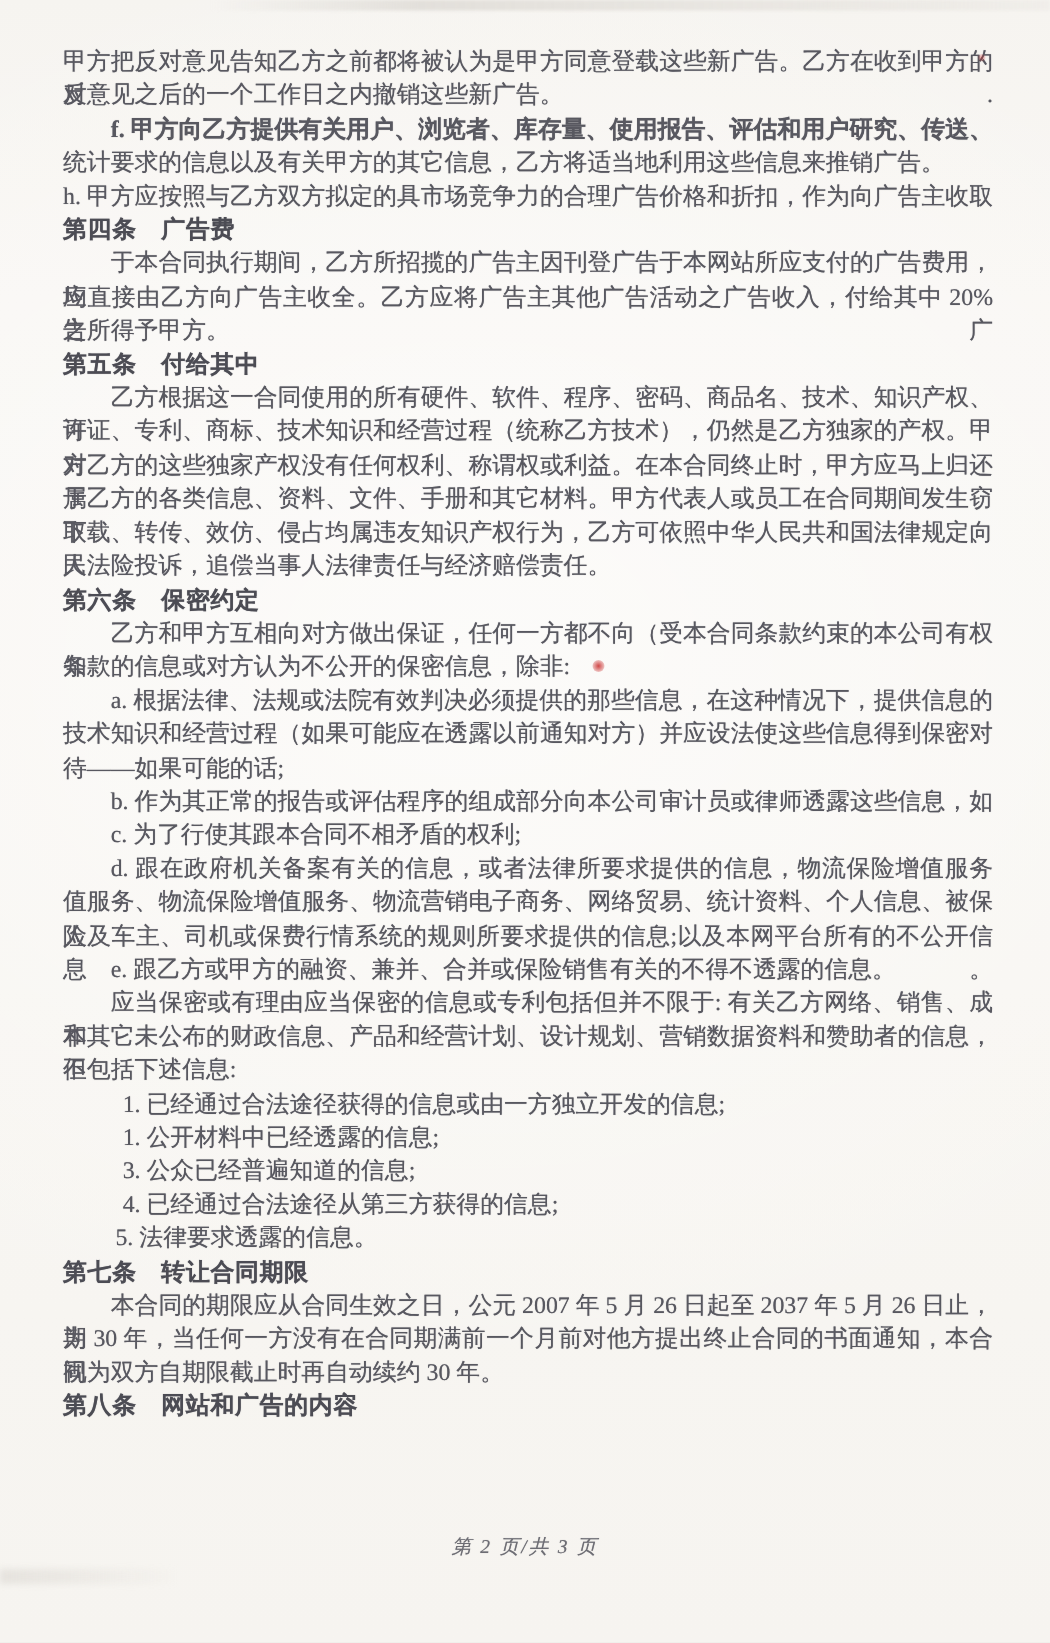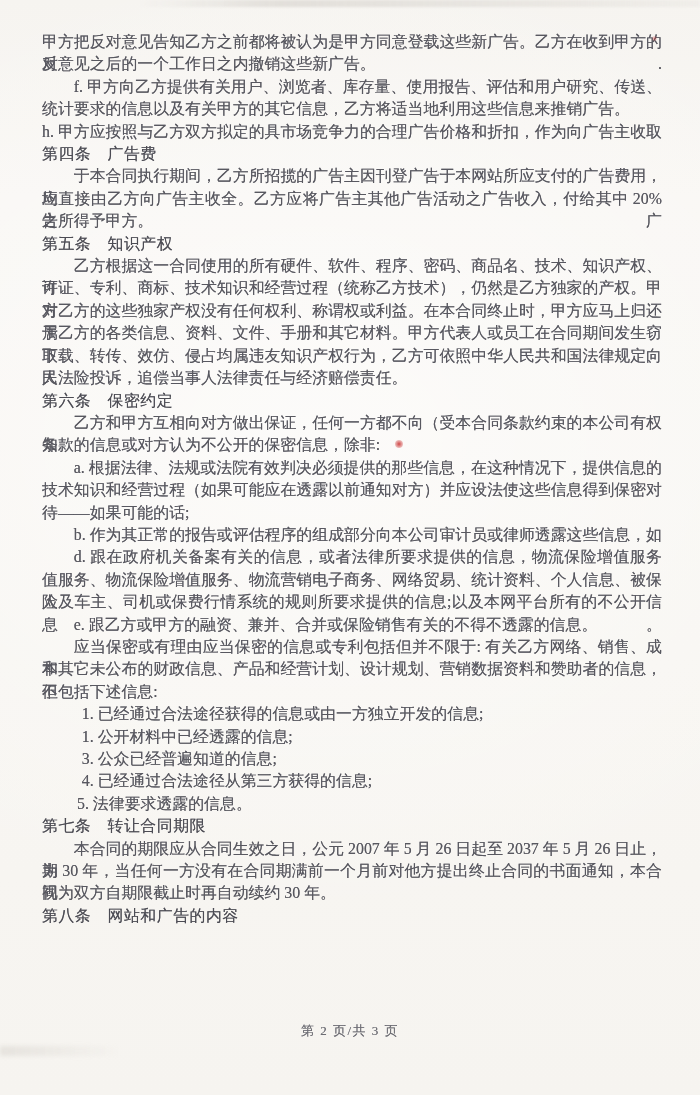--- a/index.html
+++ b/index.html
@@ -48,70 +48,73 @@
     white-space: pre;
   }
   .line.fill {
     white-space: normal;
     text-align: justify;
     text-align-last: justify;
   }
   .line.heading {
     color: #4c4c54;
     letter-spacing: 0.5px;
+    font-weight: bold;
   }
   .footer {
     position: absolute;
     left: 0;
     top: 1022px;
     width: 700px;
     text-align: center;
     font-size: 13px;
     color: #6d6d74;
     letter-spacing: 1.5px;
     text-shadow: 0 0 0.5px rgba(109,109,116,0.7);
+    font-style: italic;
   }
   .red-speck {
     position: absolute;
     border-radius: 50%;
     background: radial-gradient(circle, rgba(200,40,40,0.85) 0%, rgba(200,40,40,0.35) 60%, rgba(200,40,40,0) 100%);
   }
   .speck-1 { left: 395px; top: 440px; width: 8px; height: 8px; }
   .speck-2 { left: 652px; top: 36px; width: 5px; height: 5px; opacity: 0.5; }
 </style>
 </head>
 <body>
 
 <div class="page">
   <div class="smudge-top"></div>
   <div class="smudge-bottom"></div>
   <div class="doc-body" id="doc-body">
       <div class="line fill">甲方把反对意见告知乙方之前都将被认为是甲方同意登载这些新广告。乙方在收到甲方的反.</div>
       <div class="line">对意见之后的一个工作日之内撤销这些新广告。</div>
-      <div class="line fill" style="text-indent: 2em;">f. 甲方向乙方提供有关用户、浏览者、库存量、使用报告、评估和用户研究、传送、</div>
+      <div class="line fill" style="text-indent: 2em; font-weight: bold;">f. 甲方向乙方提供有关用户、浏览者、库存量、使用报告、评估和用户研究、传送、</div>
       <div class="line">统计要求的信息以及有关甲方的其它信息，乙方将适当地利用这些信息来推销广告。</div>
       <div class="line fill">h. 甲方应按照与乙方双方拟定的具市场竞争力的合理广告价格和折扣，作为向广告主收取</div>
       <div class="line heading">第四条　广告费</div>
       <div class="line fill" style="text-indent: 2em;">于本合同执行期间，乙方所招揽的广告主因刊登广告于本网站所应支付的广告费用，均</div>
       <div class="line fill">应直接由乙方向广告主收全。乙方应将广告主其他广告活动之广告收入，付给其中 20%之广</div>
       <div class="line">告所得予甲方。</div>
-      <div class="line heading">第五条　知识产权</div>
+      <div class="line heading">第五条　付给其中</div>
       <div class="line fill" style="text-indent: 2em;">乙方根据这一合同使用的所有硬件、软件、程序、密码、商品名、技术、知识产权、许</div>
       <div class="line fill">可证、专利、商标、技术知识和经营过程（统称乙方技术），仍然是乙方独家的产权。甲方</div>
       <div class="line fill">对乙方的这些独家产权没有任何权利、称谓权或利益。在本合同终止时，甲方应马上归还属</div>
       <div class="line fill">于乙方的各类信息、资料、文件、手册和其它材料。甲方代表人或员工在合同期间发生窃取、</div>
       <div class="line fill">下载、转传、效仿、侵占均属违友知识产权行为，乙方可依照中华人民共和国法律规定向人</div>
       <div class="line">民法险投诉，追偿当事人法律责任与经济赔偿责任。</div>
       <div class="line heading">第六条　保密约定</div>
       <div class="line fill" style="text-indent: 2em;">乙方和甲方互相向对方做出保证，任何一方都不向（受本合同条款约束的本公司有权知</div>
       <div class="line">条款的信息或对方认为不公开的保密信息，除非:</div>
       <div class="line fill" style="text-indent: 2em;">a. 根据法律、法规或法院有效判决必须提供的那些信息，在这种情况下，提供信息的</div>
       <div class="line fill">技术知识和经营过程（如果可能应在透露以前通知对方）并应设法使这些信息得到保密对</div>
       <div class="line">待——如果可能的话;</div>
       <div class="line fill" style="text-indent: 2em;">b. 作为其正常的报告或评估程序的组成部分向本公司审计员或律师透露这些信息，如</div>
+      <div class="line" style="text-indent: 2em;">c. 为了行使其跟本合同不相矛盾的权利;</div>
       <div class="line fill" style="text-indent: 2em;">d. 跟在政府机关备案有关的信息，或者法律所要求提供的信息，物流保险增值服务</div>
       <div class="line fill">值服务、物流保险增值服务、物流营销电子商务、网络贸易、统计资料、个人信息、被保险</div>
       <div class="line fill">人及车主、司机或保费行情系统的规则所要求提供的信息;以及本网平台所有的不公开信息。</div>
       <div class="line" style="text-indent: 2em;">e. 跟乙方或甲方的融资、兼并、合并或保险销售有关的不得不透露的信息。</div>
       <div class="line fill" style="text-indent: 2em; font-family: Liberation Serif, serif;">应当保密或有理由应当保密的信息或专利包括但并不限于: 有关乙方网络、销售、成本</div>
       <div class="line fill">和其它未公布的财政信息、产品和经营计划、设计规划、营销数据资料和赞助者的信息，但</div>
       <div class="line">不包括下述信息:</div>
       <div class="line" style="text-indent: 2.5em;">1. 已经通过合法途径获得的信息或由一方独立开发的信息;</div>
       <div class="line" style="text-indent: 2.5em;">1. 公开材料中已经透露的信息;</div>
       <div class="line" style="text-indent: 2.5em;">3. 公众已经普遍知道的信息;</div>

